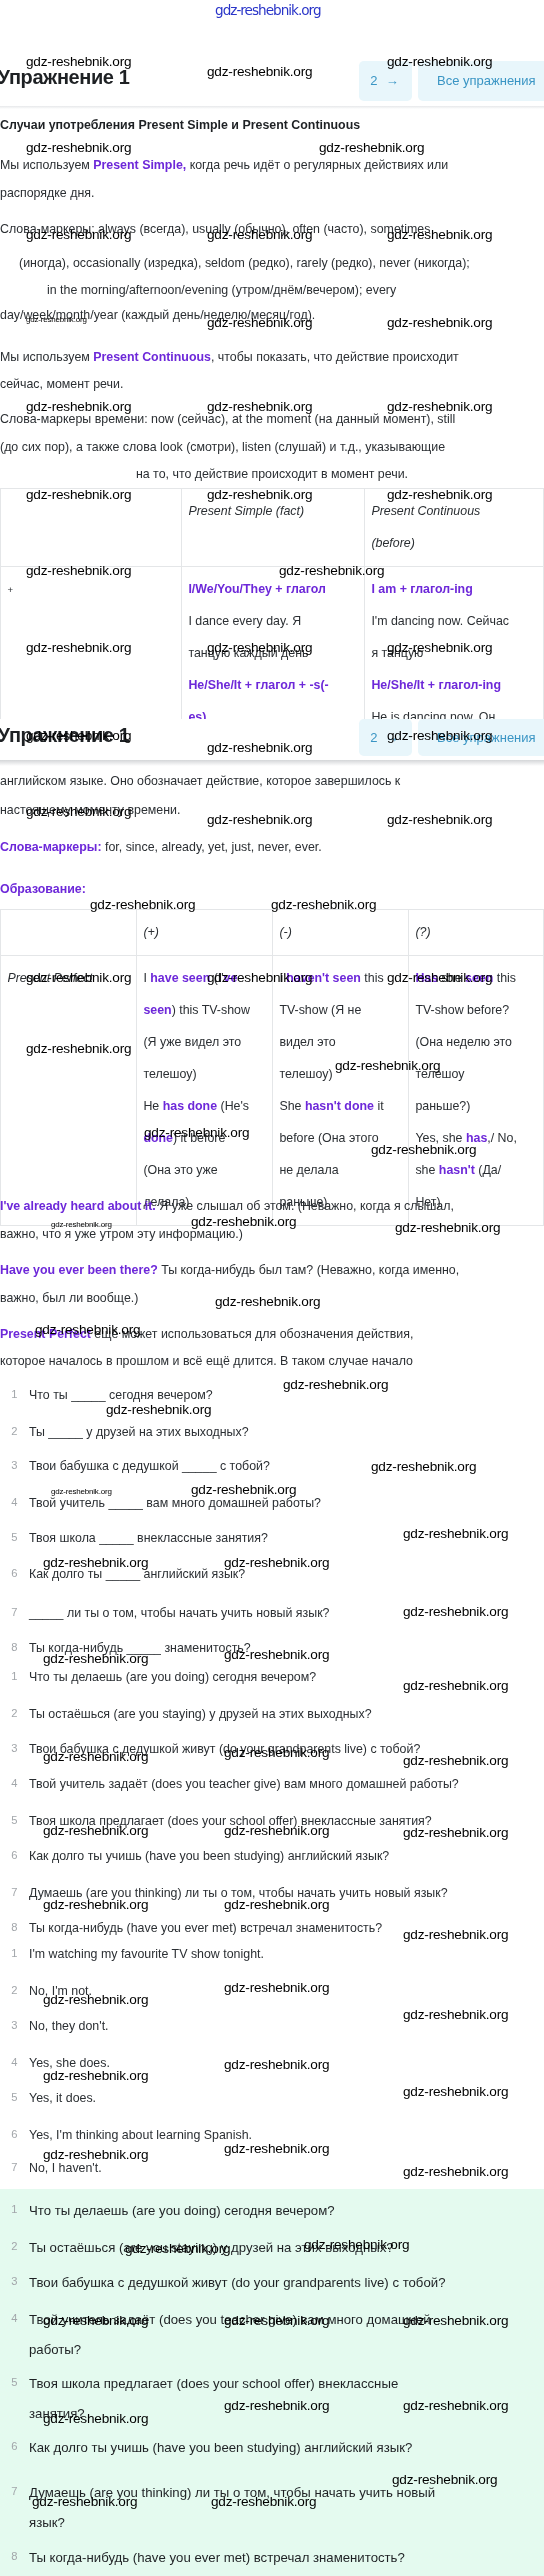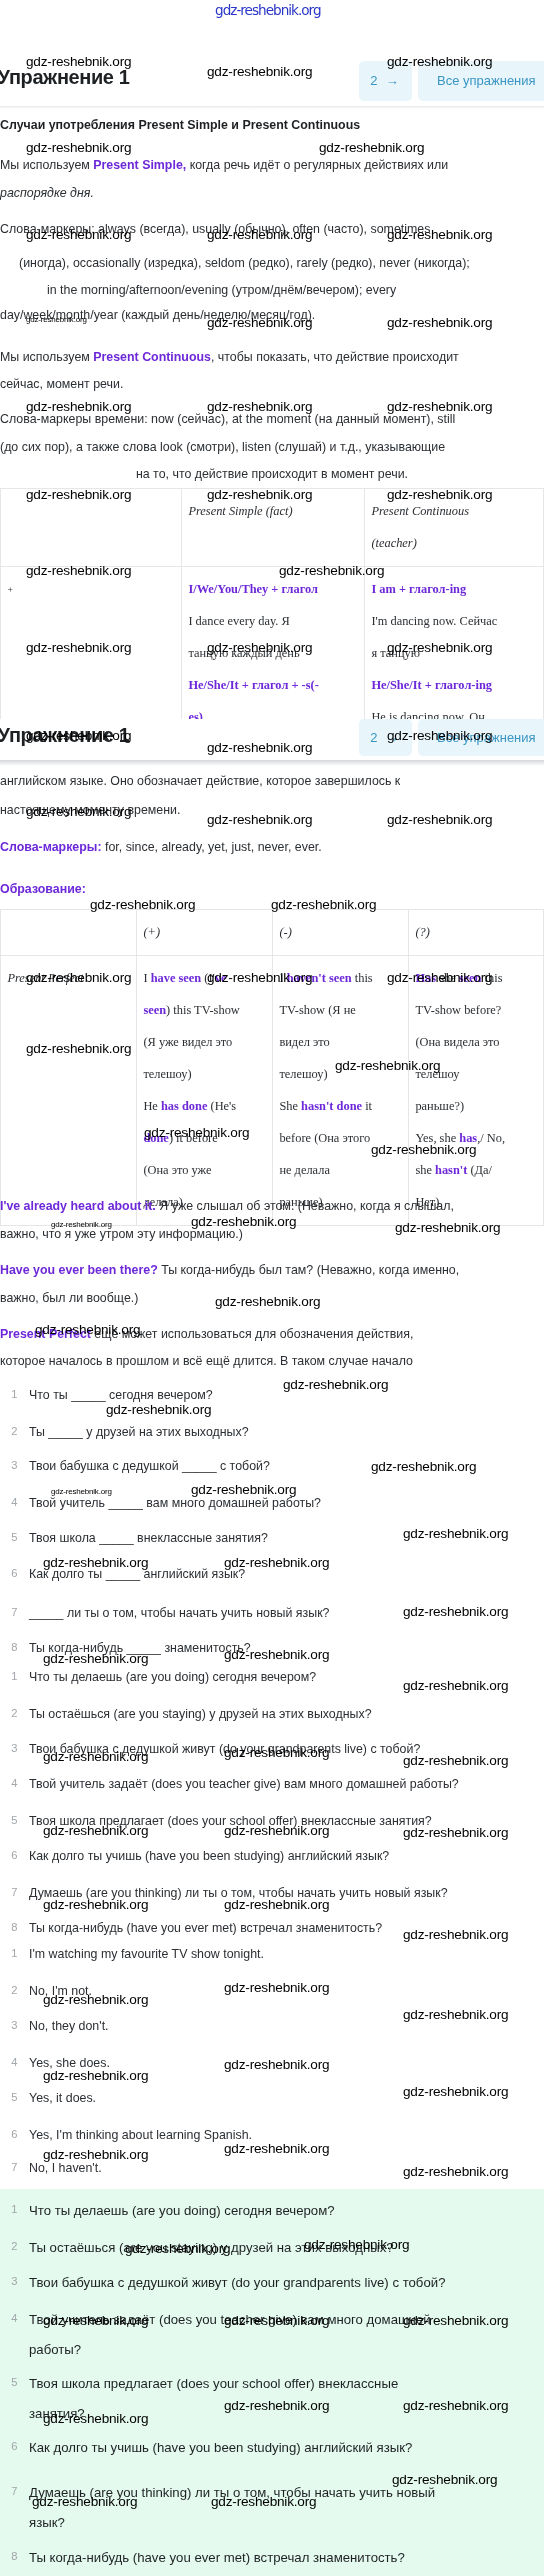--- a/index.html
+++ b/index.html
@@ -7,21 +7,21 @@
   body { font-family: "Liberation Sans", sans-serif; color: #2b2f33; font-size: 12.4px; position: relative; height: 2576px; overflow: hidden; }
   .wm { position: absolute; font-family: "Liberation Sans", sans-serif; color: #000; font-size: 13.6px; letter-spacing: -0.2px; white-space: nowrap; pointer-events: none; }
   .wm.small { font-size: 8px; }
   .p { position: absolute; left: 0; width: 544px; line-height: 31px; }
   .hdr { position: absolute; left: 0; width: 472px; height: 46px; background: #fff; text-decoration: underline; }
   .hdr .title { position: absolute; left: -2.4px; top: 8px; font-size: 20px; font-weight: bold; color: #1e2124; letter-spacing: -0.4px; }
   .hdr .nav-next { position: absolute; left: 359px; top: 3.2px; width: 53px; height: 40px; background: #e8f6fb; border-radius: 4.8px; color: #3a95c4; font-size: 13px; line-height: 40px; padding-left: 11.2px; }
   .hdr .nav-all { position: absolute; left: 418px; top: 3.2px; width: 128px; height: 40px; background: #e8f6fb; border-radius: 4.8px 0 0 4.8px; color: #3a95c4; font-size: 13px; line-height: 40px; padding-left: 19px; }
   .shadow-line { position: absolute; left: 0; width: 544px; height: 3.2px; background: linear-gradient(#e6e8ea, #fff); }
   b { color: #6d28d9; }
-  table.grid { position: absolute; border-collapse: collapse; font-family: Liberation Serif, serif; }
+  table.grid { position: absolute; border-collapse: collapse; }
   table.grid td { border: 0.8px solid #e4e6e8; vertical-align: top; padding: 6.4px 6.4px; line-height: 32px; font-size: 12.4px; }
   .it { font-style: italic; }
   .li { position: absolute; left: 0; width: 544px; font-size: 12.4px; }
   .li .num { position: absolute; left: 11.2px; color: #a2a6aa; font-size: 11.2px; }
   .li .txt { position: absolute; left: 29px; color: #2b2f33; }
   .answer-box { position: absolute; left: 0; top: 2189px; width: 544px; height: 387px; background: #e4faef; }
 </style>
 </head>
 <body>
 
@@ -38,39 +38,39 @@
   <div class="nav-all">
     <span>Все упражнения</span>
   </div>
 </div>
 <div class="shadow-line" style="top:106px;"></div>
 
 <div class="p" style="top:117px; line-height:17.6px; font-weight:bold; color:#1e2124;">Случаи употребления Present Simple и Present Continuous</div>
 <div class="p" style="top:150px;">
   <span>Мы используем </span><b>Present Simple,</b><span> когда речь идёт о регулярных действиях или</span>
 </div>
-<div class="p" style="top:178px;font-style:italic;">распорядке дня.</div>
+<div class="p" style="top:178px;">распорядке дня.</div>
 <div class="p" style="top:215px; line-height:17.6px; top:221px;">Слова-маркеры: always (всегда), usually (обычно), often (часто), sometimes</div>
 <div class="p" style="top:255px; line-height:17.6px;padding-left:19px;">(иногда), occasionally (изредка), seldom (редко), rarely (редко), never (никогда);</div>
 <div class="p" style="top:282px; line-height:17.6px;margin-left:47px;">in the morning/afternoon/evening (утром/днём/вечером); every</div>
 <div class="p" style="top:307px; line-height:17.6px;">day/week/month/year (каждый день/неделю/месяц/год).</div>
 <div class="p" style="top:349px; line-height:17.6px;">
   <span>Мы используем </span><b>Present Continuous</b><span>, чтобы показать, что действие происходит</span>
 </div>
 <div class="p" style="top:376px; line-height:17.6px;">сейчас, момент речи.</div>
 <div class="p" style="top:411px; line-height:17.6px;">Слова-маркеры времени: now (сейчас), at the moment (на данный момент), still</div>
 <div class="p" style="top:439px; line-height:17.6px;">(до сих пор), а также слова look (смотри), listen (слушай) и т.д., указывающие</div>
 <div class="p" style="top:466px; line-height:17.6px;text-align:center;">на то, что действие происходит в момент речи.</div>
 
 <table class="grid" style="left:0; top:488px; width:544px;">
   <tbody>
       <tr>
     <td style="width:181px; height:74px;"></td>
     <td style="width:183px;" class="it"><span>Present Simple (fact)</span></td>
-    <td class="it"><span>Present Continuous</span><br><span>(teacher)</span></td>
+    <td class="it"><span>Present Continuous</span><br><span>(before)</span></td>
   </tr>
   <tr>
     <td style="height:176px;"><span style="font-size:9.6px; line-height:16px;">+</span></td>
     <td>
       <b>I/We/You/They + глагол</b><br>
       <span>I dance every day. Я</span><br>
       <span>танцую каждый день</span><br>
       <b>He/She/It + глагол + -s(-</b><br>
       <b>es)</b>
     </td>
@@ -132,21 +132,21 @@
       <span>видел это</span><br>
       <span>телешоу)</span><br>
       <span>She </span><b>hasn't done</b><span> it</span><br>
       <span>before (Она этого</span><br>
       <span>не делала</span><br>
       <span>раньше)</span>
     </td>
     <td>
       <b>Has</b><span> she </span><b>seen</b><span> this</span><br>
       <span>TV-show before?</span><br>
-      <span>(Она видела это</span><br>
+      <span>(Она неделю это</span><br>
       <span>телешоу</span><br>
       <span>раньше?)</span><br>
       <span>Yes, she </span><b>has</b><span>,/ No,</span><br>
       <span>she </span><b>hasn't</b><span> (Да/</span><br>
       <span>Нет)</span>
     </td>
   </tr>
 </tbody>
   </table>
 

